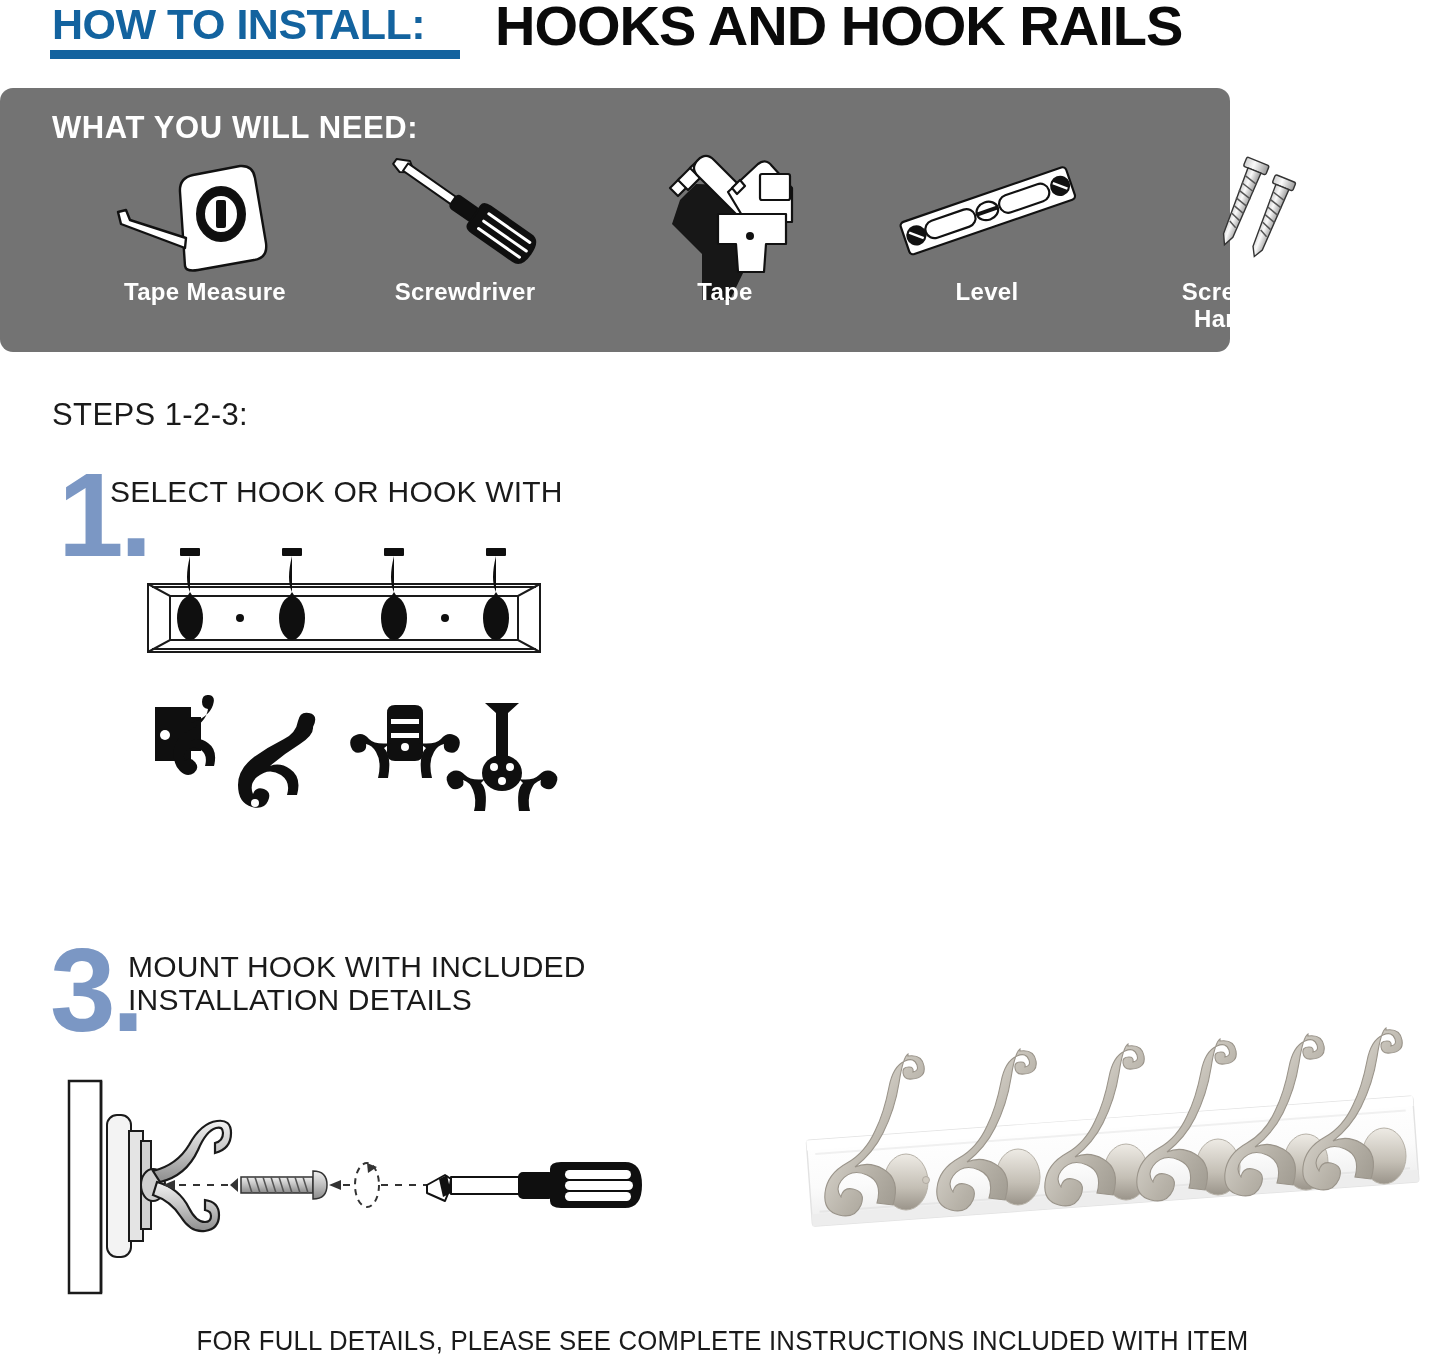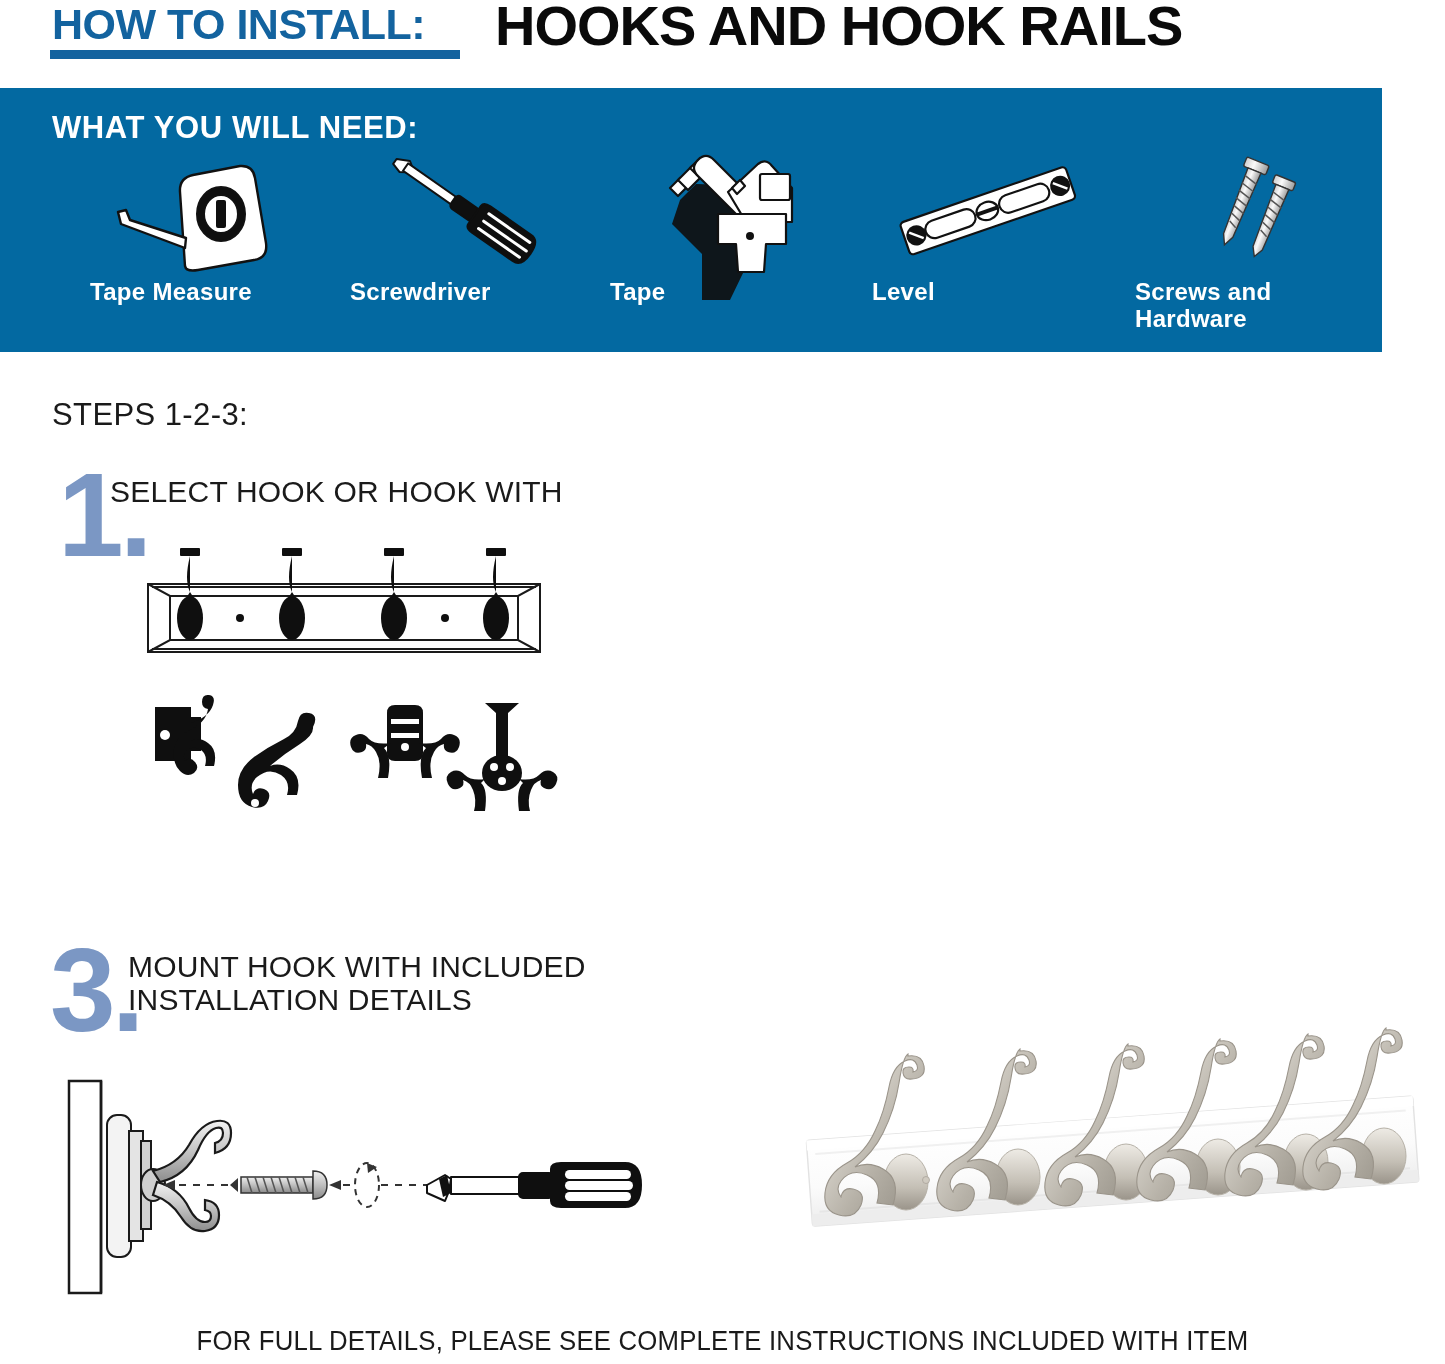--- a/index.html
+++ b/index.html
@@ -8,24 +8,24 @@
 
   
   #title-bar{position:absolute;left:0;top:0;width:1445px;height:88px;}
   #title-blue{position:absolute;left:52px;top:2px;font-size:43px;font-weight:700;
       letter-spacing:-0.5px;color:#13639f;line-height:44px;white-space:nowrap;}
   #title-rule{position:absolute;left:50px;top:50px;width:410px;height:9px;background:#13639f;}
   #title-black{position:absolute;left:495px;top:-4px;font-size:56px;font-weight:700;
       letter-spacing:-1px;color:#0a0a0a;line-height:60px;white-space:nowrap;}
 
   
-  #banner{position:absolute;left:0;top:88px;width:1382px;height:264px;background:#0369a1;}
+  #banner{position:absolute;left:0;top:88px;width:1230px;height:264px;background:#737373;border-radius:13px;}
   #banner-title{position:absolute;left:52px;top:22px;font-size:31px;font-weight:700;
       color:#ffffff;letter-spacing:0.6px;white-space:nowrap;}
-  .tool{position:absolute;top:60px;width:230px;height:200px;}
+  .tool{position:absolute;top:60px;width:230px;height:200px;text-align:center;}
   .tool-art{position:relative;width:230px;height:130px;}
   .tool-label{position:absolute;left:0;top:130px;width:230px;font-size:24px;
       font-weight:700;color:#ffffff;line-height:27px;letter-spacing:0.3px;}
   #tool-0{left:90px;} #tool-1{left:350px;} #tool-2{left:610px;}
   #tool-3{left:872px;} #tool-4{left:1135px;}
 
   
   #steps-label{position:absolute;left:52px;top:385px;font-size:31px;font-weight:400;
       letter-spacing:0.4px;color:#1a1a1a;margin-top:12px;}
 

